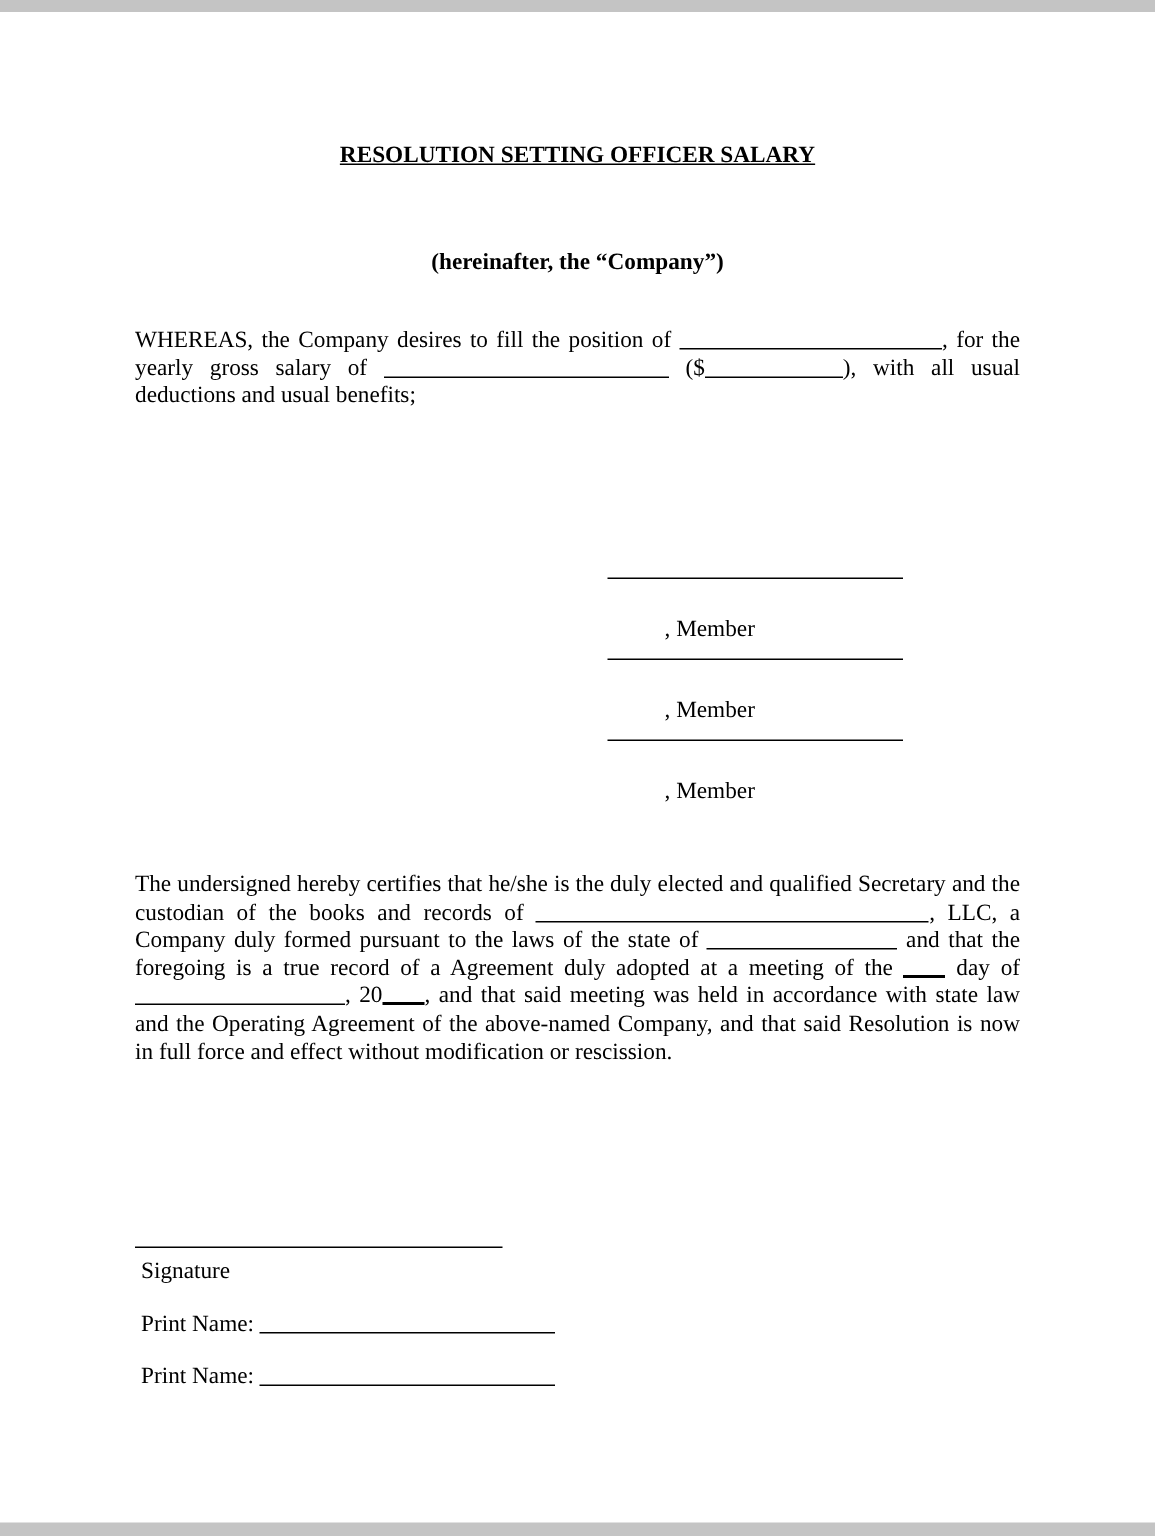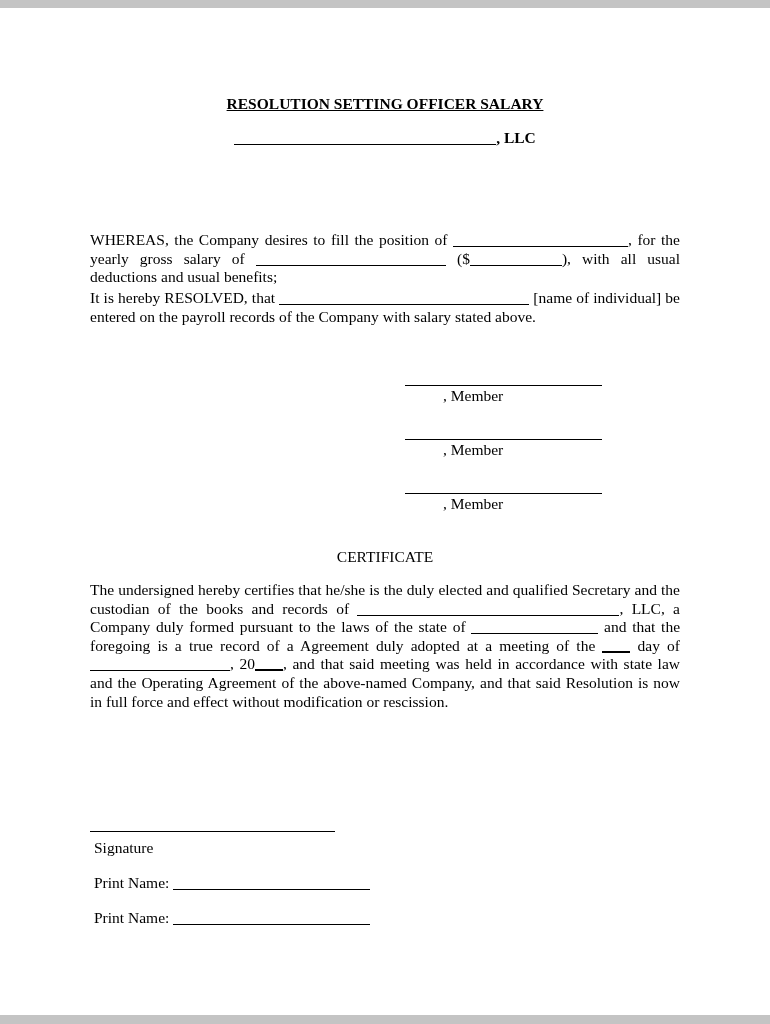--- a/index.html
+++ b/index.html
@@ -16,63 +16,59 @@
   .para{left:90px;width:590px;text-align:justify;line-height:18.6px;margin:0;}
   .bold{font-weight:bold;}
   .title{font-weight:bold;text-decoration:underline;}
   .blank{display:inline-block;border-bottom:1px solid #000;height:12px;vertical-align:-2px;}
   .blank.thick{border-bottom-width:2px;}
   .w28{width:28px;}  .w30{width:30px;}  .w92{width:92px;}
   .w127{width:127px;}.w140{width:140px;}.w155{width:155px;}
   .w175{width:175px;}.w190{width:190px;}.w197{width:197px;}.w250{width:250px;}.w262{width:262px;}
   .member-block{position:absolute;left:405px;width:210px;}
   .member-line{width:197px;border-bottom:1px solid #000;height:14px;}
-  .member-label{padding-left:38px;line-height:19px;}
+  .member-label{padding-left:38px;line-height:19px;margin-top:24px;}
   .sig-line{position:absolute;left:90px;width:245px;border-bottom:1px solid #000;height:14px;}
   .inline-row{left:90px;width:600px;margin:4px;line-height:19px;}
 </style>
 </head>
 <body>
 
 <div class="page">
 
   <div class="scanbar top"></div>
 
   <div class="abs centered" style="top:95px;">
     <span class="title">RESOLUTION SETTING OFFICER SALARY</span>
   </div>
 
-  <div class="abs centered" style="top:129px;"><span class="blank w262"></span><span class="bold">, LLC</span></div>
 
+  <div class="abs centered" style="top:166px;">
+    <span class="bold">(hereinafter, the “Company”)</span>
+  </div>
 
-  <p class="abs para" style="top:231px;"><span>WHEREAS, the Company desires to fill the position of</span>
+  <p class="abs para" style="top:218px;"><span>WHEREAS, the Company desires to fill the position of</span>
 <span class="blank w175"></span><span>, for the yearly gross salary of</span>
 <span class="blank w190"></span>
 <span>($</span><span class="blank w92"></span><span>), with all usual deductions and usual benefits;</span></p>
 
-  <p class="abs para" style="top:289px;"><span>It is hereby RESOLVED, that</span>
-<span class="blank w250"></span>
-<span>[name of individual] be entered on the payroll records of the Company with salary stated above.</span></p>
 
   <div class="member-block" style="top:371px;">
     <div class="member-line"></div>
     <div class="member-label">, Member</div>
   </div>
   <div class="member-block" style="top:425px;">
     <div class="member-line"></div>
     <div class="member-label">, Member</div>
   </div>
   <div class="member-block" style="top:479px;">
     <div class="member-line"></div>
     <div class="member-label">, Member</div>
   </div>
 
-  <div class="abs centered" style="top:548px;">
-    <span>CERTIFICATE</span>
-  </div>
 
   <p class="abs para" style="top:581px;"><span>The undersigned hereby certifies that he/she is the duly elected and qualified Secretary and the custodian of the books and records of</span>
 <span class="blank w262"></span><span>, LLC, a Company duly formed pursuant to the laws of the state of</span>
 <span class="blank w127"></span>
 <span>and that the foregoing is a true record of a Agreement duly adopted at a meeting of the</span>
 <span class="blank w28 thick"></span>
 <span>day of</span>
 <span class="blank w140"></span><span>, 20</span><span class="blank w28 thick"></span><span>, and that said meeting was held in accordance with state law and the Operating Agreement of the above-named Company, and that said Resolution is now in full force and effect without modification or rescission.</span></p>
 
 

